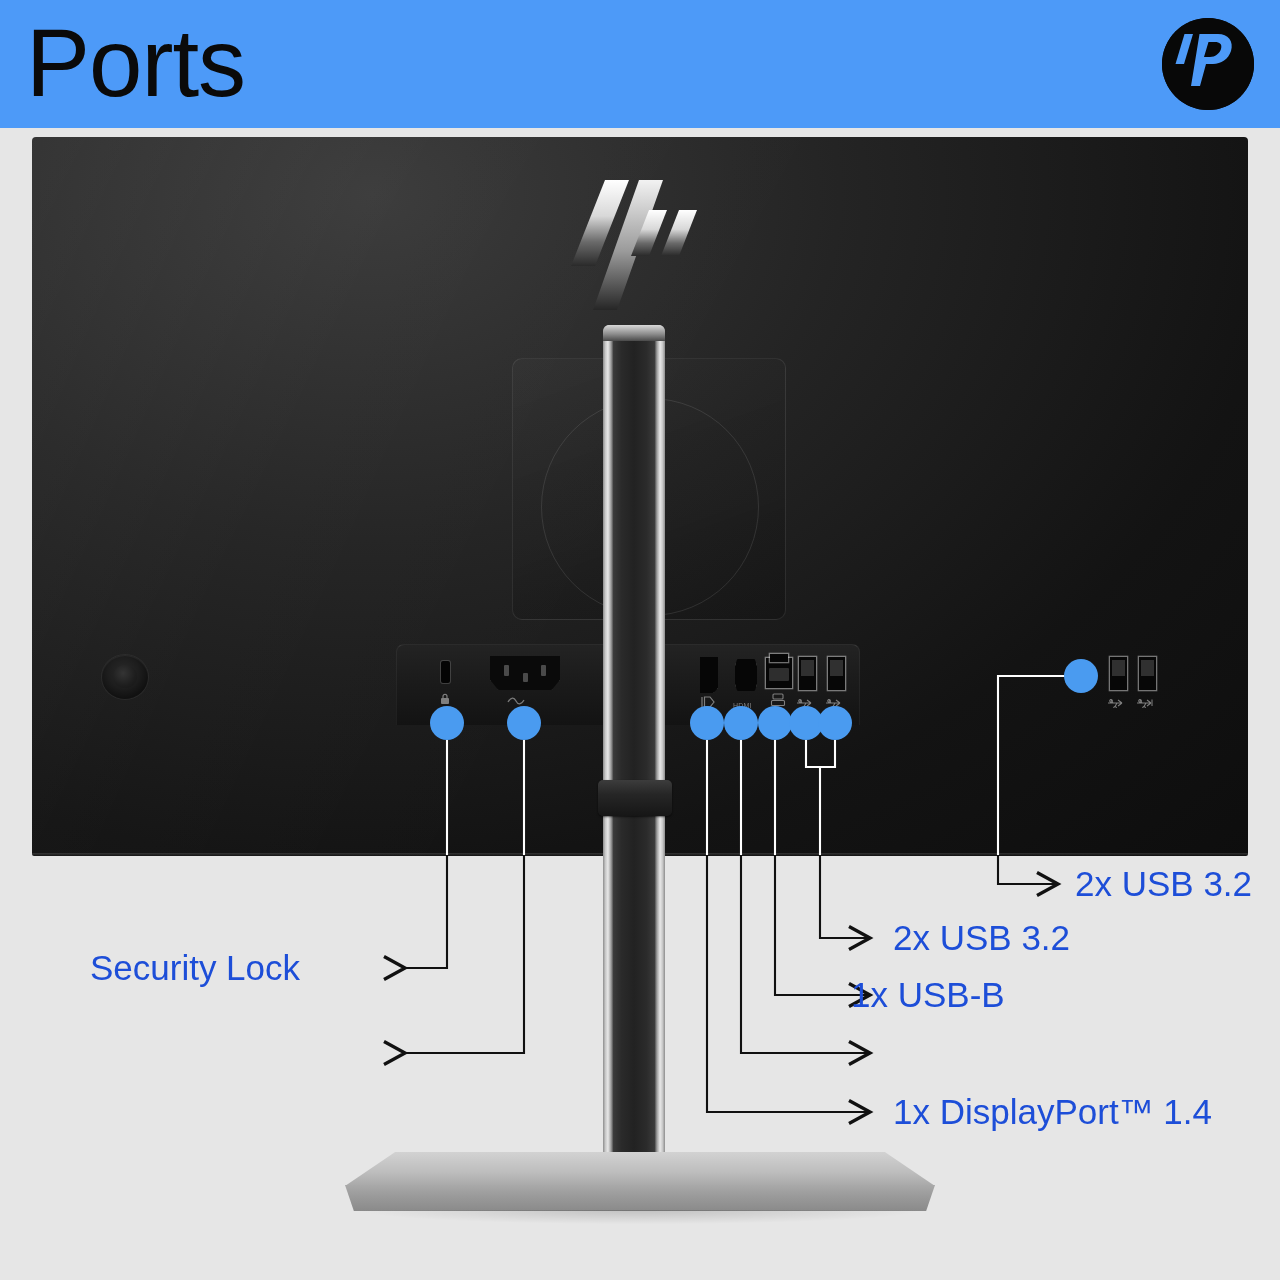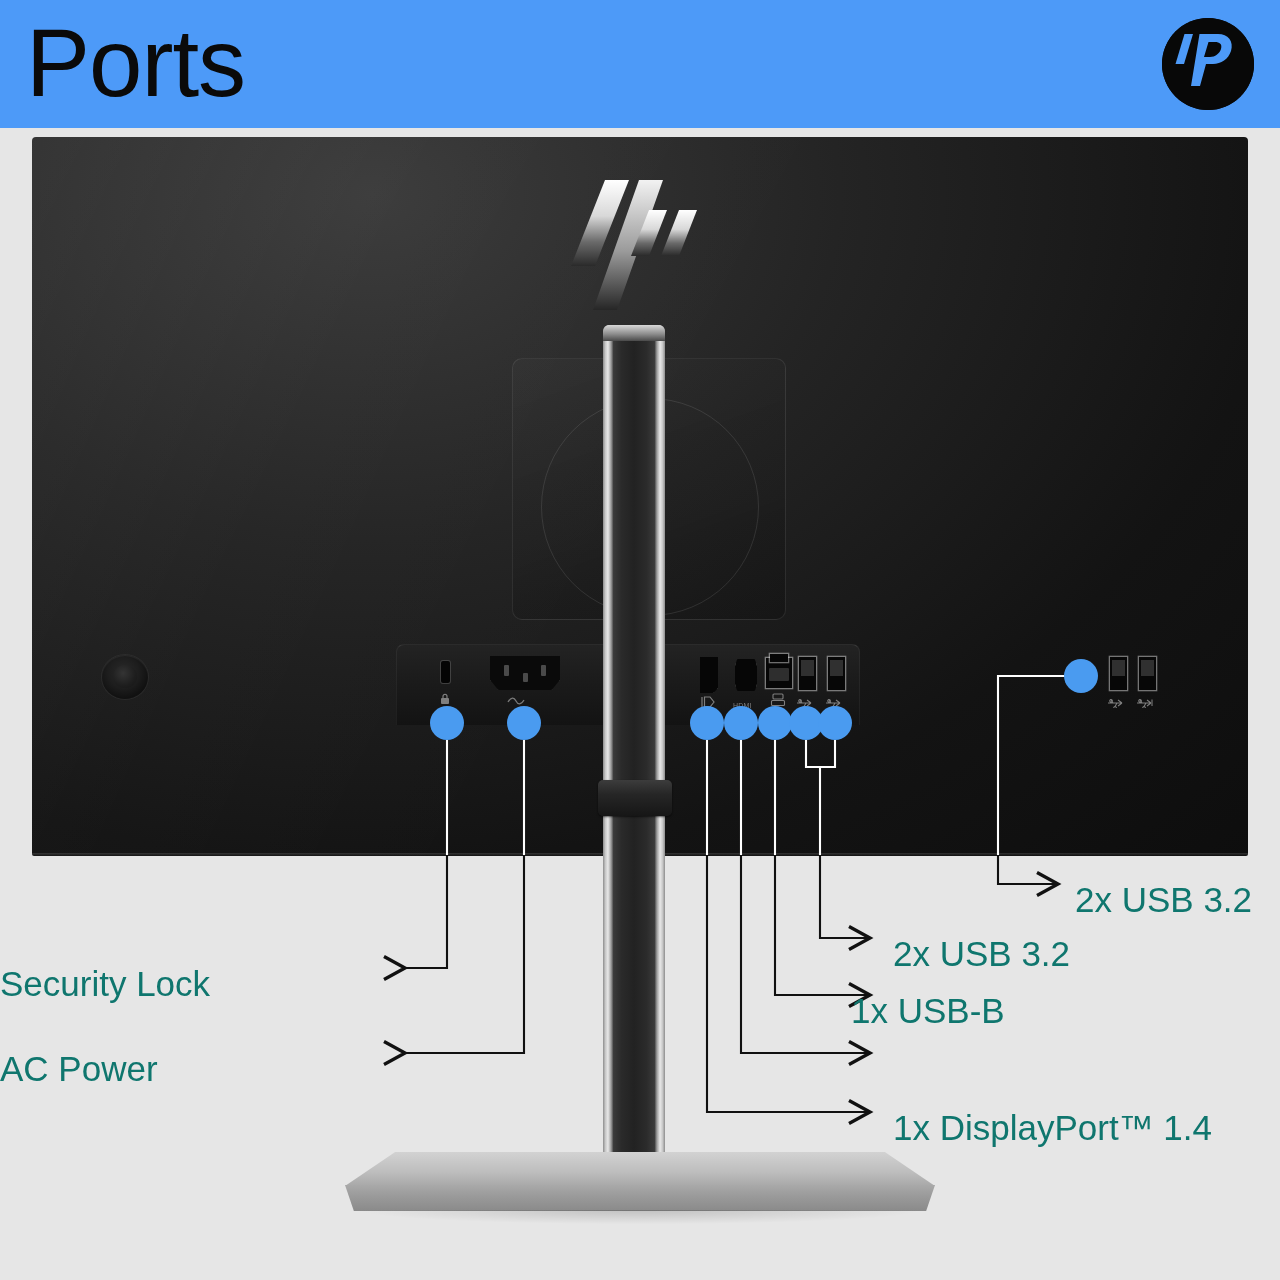--- a/index.html
+++ b/index.html
@@ -199,27 +199,26 @@
   }
 
   
   .dot{
     position:absolute;width:34px;height:34px;border-radius:50%;
     background:#4a9bf0;
   }
   svg.leaders{position:absolute;left:0;top:0;width:1280px;height:1280px;pointer-events:none;}
   .lbl{
     position:absolute;
-    font-size:35px;color:#0f766e;
+    font-size:35px;color:#1d4ed8;
     white-space:nowrap;
     line-height:40px;
-    margin-top:16px;
   }
   .lbl.right{text-align:left;}
-  .lbl.left{text-align:left;}
+  .lbl.left{text-align:center;}
 </style>
 </head>
 <body>
 
 <div id="stage">
 
   <div class="header">
     <div class="header-title">Ports</div>
     <div class="hp-badge">
       <svg width="92" height="92" viewBox="0 0 92 92" aria-hidden="true">
@@ -384,21 +383,20 @@
   <div class="dot" style="left:507px;top:706px;"></div>
   <div class="dot" style="left:690px;top:706px;"></div>
   <div class="dot" style="left:724px;top:706px;"></div>
   <div class="dot" style="left:758px;top:706px;"></div>
   <div class="dot" style="left:789px;top:706px;"></div>
   <div class="dot" style="left:818px;top:706px;"></div>
   <div class="dot" style="left:1064px;top:659px;"></div>
 
   <div class="lbl left" style="left:0;top:948px;width:390px;">Security Lock</div>
 
-  <div class="lbl left" style="left:0;top:1033px;width:390px;">AC Power</div>
 
   <div class="lbl right" style="left:893px;top:1092px;">1x DisplayPort™ 1.4</div>
 
 
   <div class="lbl right" style="left:851px;top:975px;">1x USB-B</div>
 
   <div class="lbl right" style="left:893px;top:918px;">2x USB 3.2</div>
 
   <div class="lbl right" style="left:1075px;top:864px;">2x USB 3.2</div>
 

